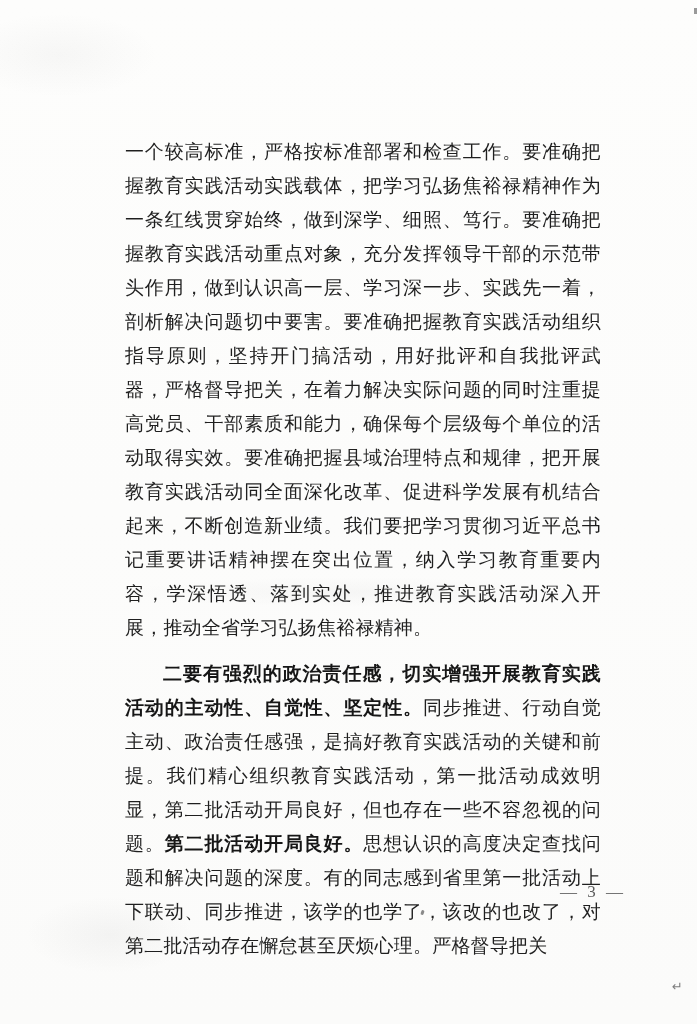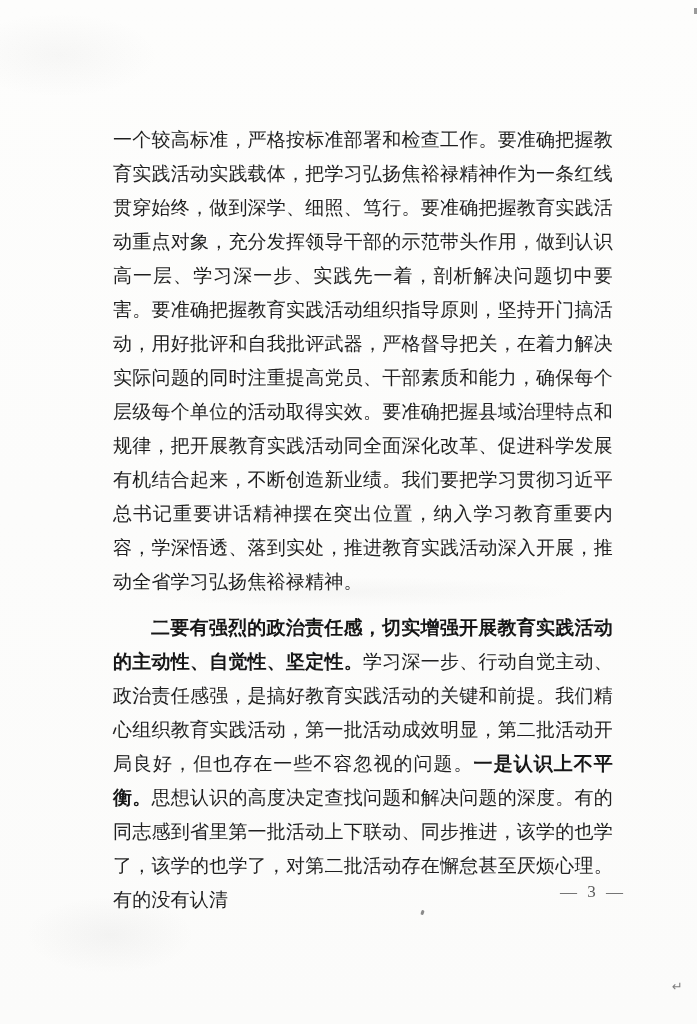--- a/index.html
+++ b/index.html
@@ -29,21 +29,21 @@
     top: 123px;
     width: 500px;
     font-size: 19px;
     line-height: 34px;
     color: #1f1f1f;
     text-align: justify;
     text-justify: inter-ideograph;
     letter-spacing: 0.2px;
   }
   .text-block p {
-    margin: 0;
+    margin: 12px;
     padding: 0;
   }
   .text-block p.indent {
     text-indent: 2em;
     margin-top: 12px;
   }
   .run-bold {
     font-weight: 700;
     font-family: Liberation Serif, serif;
     color: #161616;
@@ -84,19 +84,19 @@
     height: 6px;
     background: #9a9a9a;
   }
 </style>
 </head>
 <body>
 
 <div class="page">
   <div class="text-block" id="text-block">
       <p><span>一个较高标准，严格按标准部署和检查工作。要准确把握教育实践活动实践载体，把学习弘扬焦裕禄精神作为一条红线贯穿始终，做到深学、细照、笃行。要准确把握教育实践活动重点对象，充分发挥领导干部的示范带头作用，做到认识高一层、学习深一步、实践先一着，剖析解决问题切中要害。要准确把握教育实践活动组织指导原则，坚持开门搞活动，用好批评和自我批评武器，严格督导把关，在着力解决实际问题的同时注重提高党员、干部素质和能力，确保每个层级每个单位的活动取得实效。要准确把握县域治理特点和规律，把开展教育实践活动同全面深化改革、促进科学发展有机结合起来，不断创造新业绩。我们要把学习贯彻习近平总书记重要讲话精神摆在突出位置，纳入学习教育重要内容，学深悟透、落到实处，推进教育实践活动深入开展，推动全省学习弘扬焦裕禄精神。</span></p>
-      <p class="indent"><span class="run-bold">二要有强烈的政治责任感，切实增强开展教育实践活动的主动性、自觉性、坚定性。</span><span>学习深一步、行动自觉主动、政治责任感强，是搞好教育实践活动的关键和前提。我们精心组织教育实践活动，第一批活动成效明显，第二批活动开局良好，但也存在一些不容忽视的问题。</span><span class="run-bold">一是认识上不平衡。</span><span>思想认识的高度决定查找问题和解决问题的深度。有的同志感到省里第一批活动上下联动、同步推进，该学的也学了，该学的也学了，对第二批活动存在懈怠甚至厌烦心理。有的没有认清</span></p>
+      <p class="indent"><span class="run-bold">二要有强烈的政治责任感，切实增强开展教育实践活动的主动性、自觉性、坚定性。</span><span>同步推进、行动自觉主动、政治责任感强，是搞好教育实践活动的关键和前提。我们精心组织教育实践活动，第一批活动成效明显，第二批活动开局良好，但也存在一些不容忽视的问题。</span><span class="run-bold">第二批活动开局良好。</span><span>思想认识的高度决定查找问题和解决问题的深度。有的同志感到省里第一批活动上下联动、同步推进，该学的也学了，该改的也改了，对第二批活动存在懈怠甚至厌烦心理。严格督导把关</span></p>
     </div>
   <div class="page-number">— 3 —</div>
   <div class="artifact-dot"></div>
   <div class="artifact-return-mark">↵</div>
   <div class="artifact-edge-speck"></div>
 </div>
 
 </body></html>

